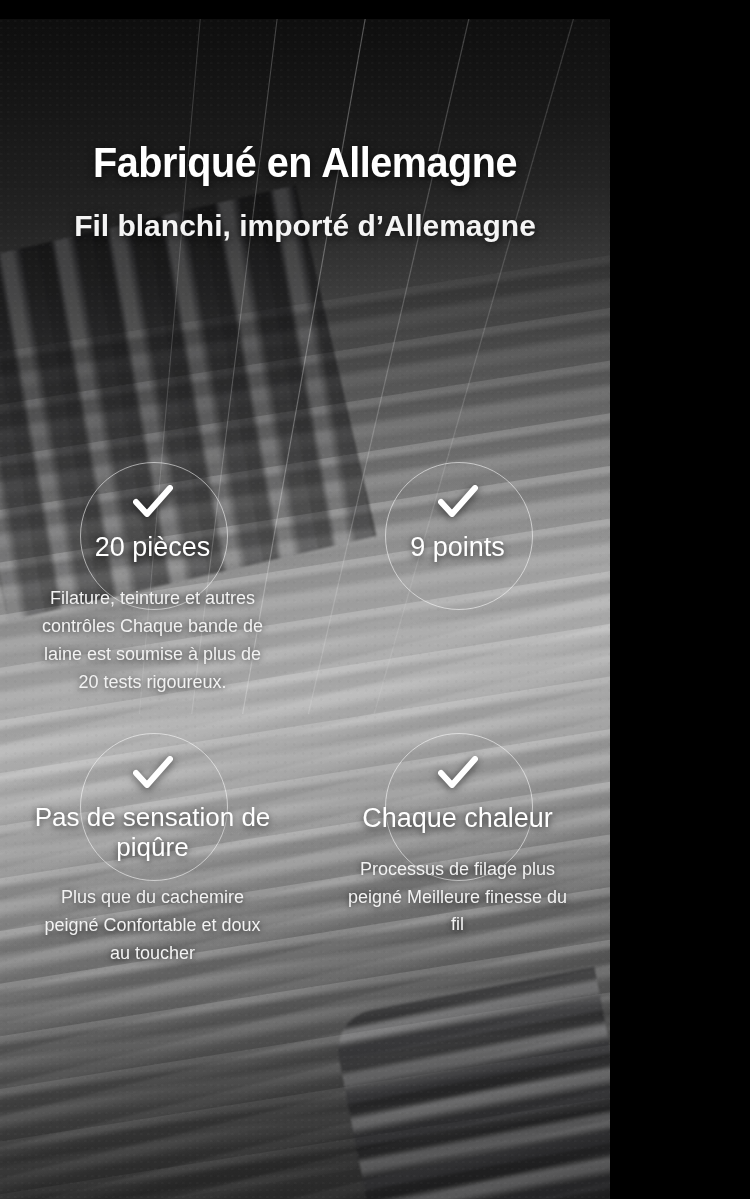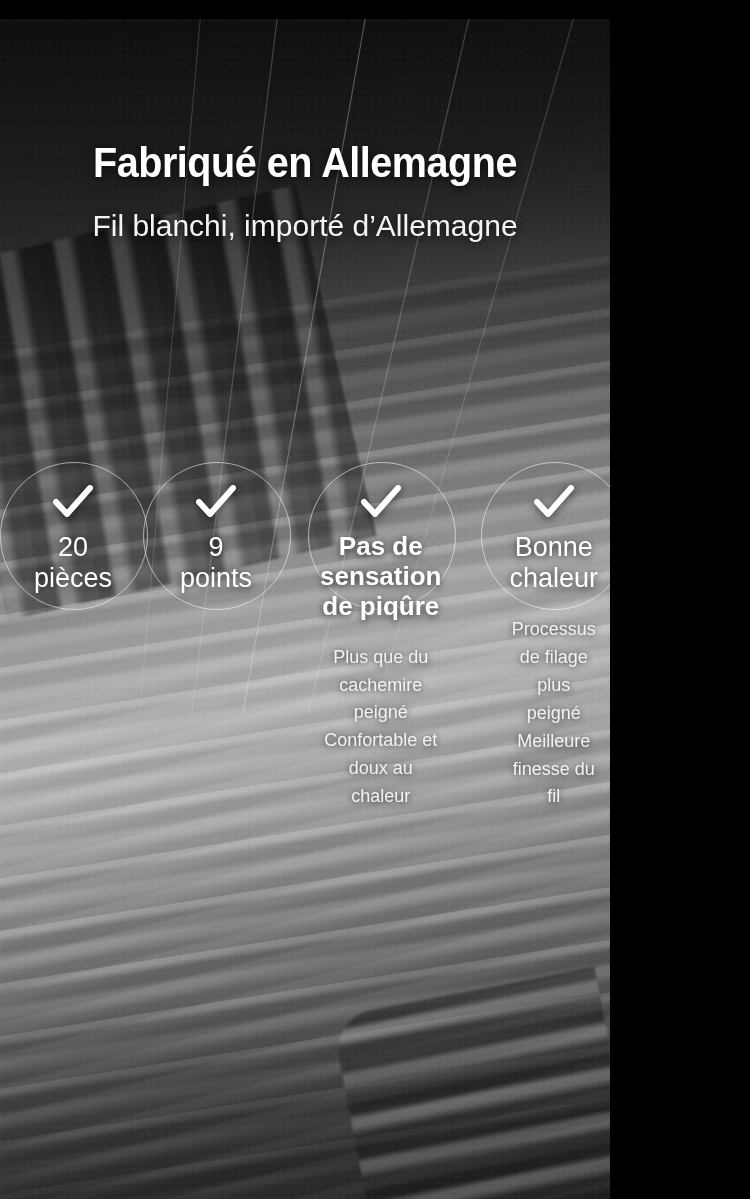--- a/index.html
+++ b/index.html
@@ -136,36 +136,36 @@
     font-weight: 700;
     letter-spacing: -0.5px;
     line-height: 1.1;
     color: #ffffff;
     text-shadow: 0 2px 10px rgba(0,0,0,0.75);
     transform: scaleX(0.92);
   }
   .subheadline {
     margin: 22px 0 0 0;
     font-size: 30px;
-    font-weight: 400;
+    font-weight: 700;
     line-height: 1.2;
     color: #f4f4f4;
     text-shadow: 0 2px 9px rgba(0,0,0,0.7);
   }
 
   
   .features {
     position: absolute;
     top: 455px;
     left: 0;
     width: 100%;
     display: grid;
-    grid-template-columns: 1fr 1fr 1fr 1fr;
+    grid-template-columns: 1fr 1fr;
     grid-template-rows: auto auto;
-    row-gap: 103px;
+    row-gap: 48px;
   }
   .feature {
     position: relative;
     text-align: center;
     padding: 0 34px;
   }
   .circle {
     position: absolute;
     top: -12px;
     left: 50%;
@@ -197,21 +197,21 @@
   .feature-desc {
     position: relative;
     margin: 22px auto 0 auto;
     font-size: 18px;
     line-height: 1.55;
     font-weight: 400;
     color: #f2f2f2;
     max-width: 270px;
     text-shadow: 0 1px 6px rgba(0,0,0,0.7);
   }
-  .feature.wide .feature-title { font-size: 26px; font-weight: bold; }
+  .feature.wide .feature-title { font-size: 26px; }
 </style>
 </head>
 <body>
 
 <div class="page">
 
   <div class="bg"></div>
   <div class="apparatus"></div>
   <div class="bands"></div>
   <div class="bands2"></div>
@@ -227,48 +227,49 @@
   <div class="features">
 
     <div class="feature">
       <div class="circle"></div>
       <div class="check">
         <svg width="40" height="34" viewBox="0 0 40 34" aria-hidden="true">
           <path d="M3 17 L14 29 L37 3" fill="none" stroke="#ffffff" stroke-width="6" stroke-linecap="round" stroke-linejoin="round"></path>
         </svg>
       </div>
       <h2 class="feature-title">20 pièces</h2>
+      <p class="feature-desc">Filature, teinture et autres contrôles Chaque bande de laine est soumise à plus de 20 tests rigoureux.</p>
     </div>
 
     <div class="feature">
       <div class="circle"></div>
       <div class="check">
         <svg width="40" height="34" viewBox="0 0 40 34" aria-hidden="true">
           <path d="M3 17 L14 29 L37 3" fill="none" stroke="#ffffff" stroke-width="6" stroke-linecap="round" stroke-linejoin="round"></path>
         </svg>
       </div>
       <h2 class="feature-title">9 points</h2>
     </div>
 
     <div class="feature wide">
       <div class="circle"></div>
       <div class="check">
         <svg width="40" height="34" viewBox="0 0 40 34" aria-hidden="true">
           <path d="M3 17 L14 29 L37 3" fill="none" stroke="#ffffff" stroke-width="6" stroke-linecap="round" stroke-linejoin="round"></path>
         </svg>
       </div>
       <h2 class="feature-title">Pas de sensation de piqûre</h2>
-      <p class="feature-desc">Plus que du cachemire peigné Confortable et doux au chaleur</p>
+      <p class="feature-desc">Plus que du cachemire peigné Confortable et doux au toucher</p>
     </div>
 
     <div class="feature">
       <div class="circle"></div>
       <div class="check">
         <svg width="40" height="34" viewBox="0 0 40 34" aria-hidden="true">
           <path d="M3 17 L14 29 L37 3" fill="none" stroke="#ffffff" stroke-width="6" stroke-linecap="round" stroke-linejoin="round"></path>
         </svg>
       </div>
-      <h2 class="feature-title">Bonne chaleur</h2>
+      <h2 class="feature-title">Chaque chaleur</h2>
       <p class="feature-desc">Processus de filage plus peigné Meilleure finesse du fil</p>
     </div>
 
   </div>
 </div>
 
 </body></html>

